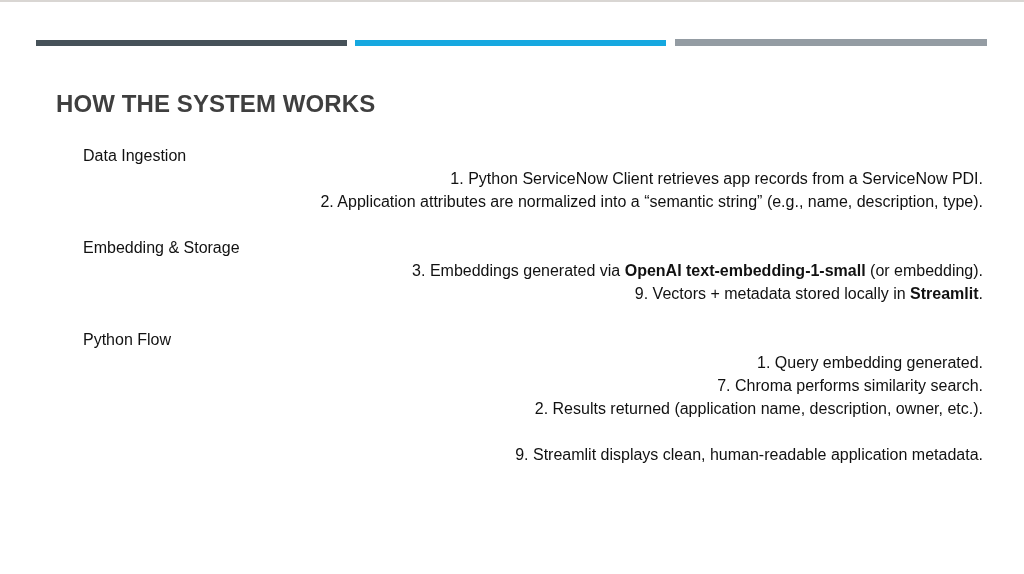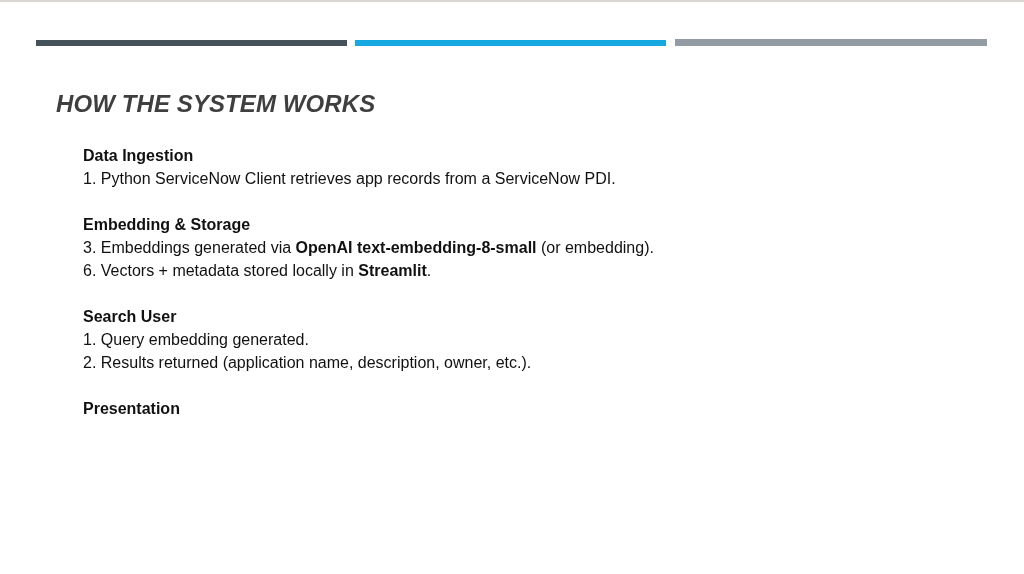--- a/index.html
+++ b/index.html
@@ -32,70 +32,72 @@
 
     .slide-title {
       position: absolute;
       left: 56px;
       top: 90px;
       margin: 0;
       font-size: 24px;
       font-weight: bold;
       color: #3f3f3f;
       letter-spacing: 0.1px;
-      font-style: italic;
     }
     .content {
       position: absolute;
       left: 83px;
       top: 144px;
       width: 900px;
       font-size: 16px;
       line-height: 23px;
       color: #111111;
     }
     .section {
       margin: 0 0 23px 0;
     }
     .section-heading {
-      font-weight: bold;
+      font-weight: normal;
       display: block;
     }
     .item {
       display: block;
       white-space: nowrap;
+      text-align: right;
     }
     .bold { font-weight: bold; }
   </style>
 </head>
 <body>
 
 <div class="top-border"></div>
 <div class="accent-bar bar-1"></div>
 <div class="accent-bar bar-2"></div>
 <div class="accent-bar bar-3"></div>
 
 <h1 class="slide-title">HOW THE SYSTEM WORKS</h1>
 
 <div class="content">
 
   <div class="section">
     <span class="section-heading">Data Ingestion</span>
     <span class="item"><span>1. Python ServiceNow Client retrieves app records from a ServiceNow PDI.</span></span>
+    <span class="item"><span>2. Application attributes are normalized into a “semantic string” (e.g., name, description, type).</span></span>
   </div>
 
   <div class="section">
     <span class="section-heading">Embedding &amp; Storage</span>
-    <span class="item"><span>3. Embeddings generated via </span><span class="bold">OpenAI text-embedding-8-small</span><span> (or embedding).</span></span>
-    <span class="item"><span>6. Vectors + metadata stored locally in </span><span class="bold">Streamlit</span><span>.</span></span>
+    <span class="item"><span>3. Embeddings generated via </span><span class="bold">OpenAI text-embedding-1-small</span><span> (or embedding).</span></span>
+    <span class="item"><span>9. Vectors + metadata stored locally in </span><span class="bold">Streamlit</span><span>.</span></span>
   </div>
 
   <div class="section">
-    <span class="section-heading">Search User</span>
+    <span class="section-heading">Python Flow</span>
     <span class="item"><span>1. Query embedding generated.</span></span>
+    <span class="item"><span>7. Chroma performs similarity search.</span></span>
     <span class="item"><span>2. Results returned (application name, description, owner, etc.).</span></span>
   </div>
 
   <div class="section">
-    <span class="section-heading">Presentation</span>
+    <span class="item"><span>9. Streamlit displays clean, human-readable application metadata.</span></span>
   </div>
 
 </div>
 
 </body></html>

